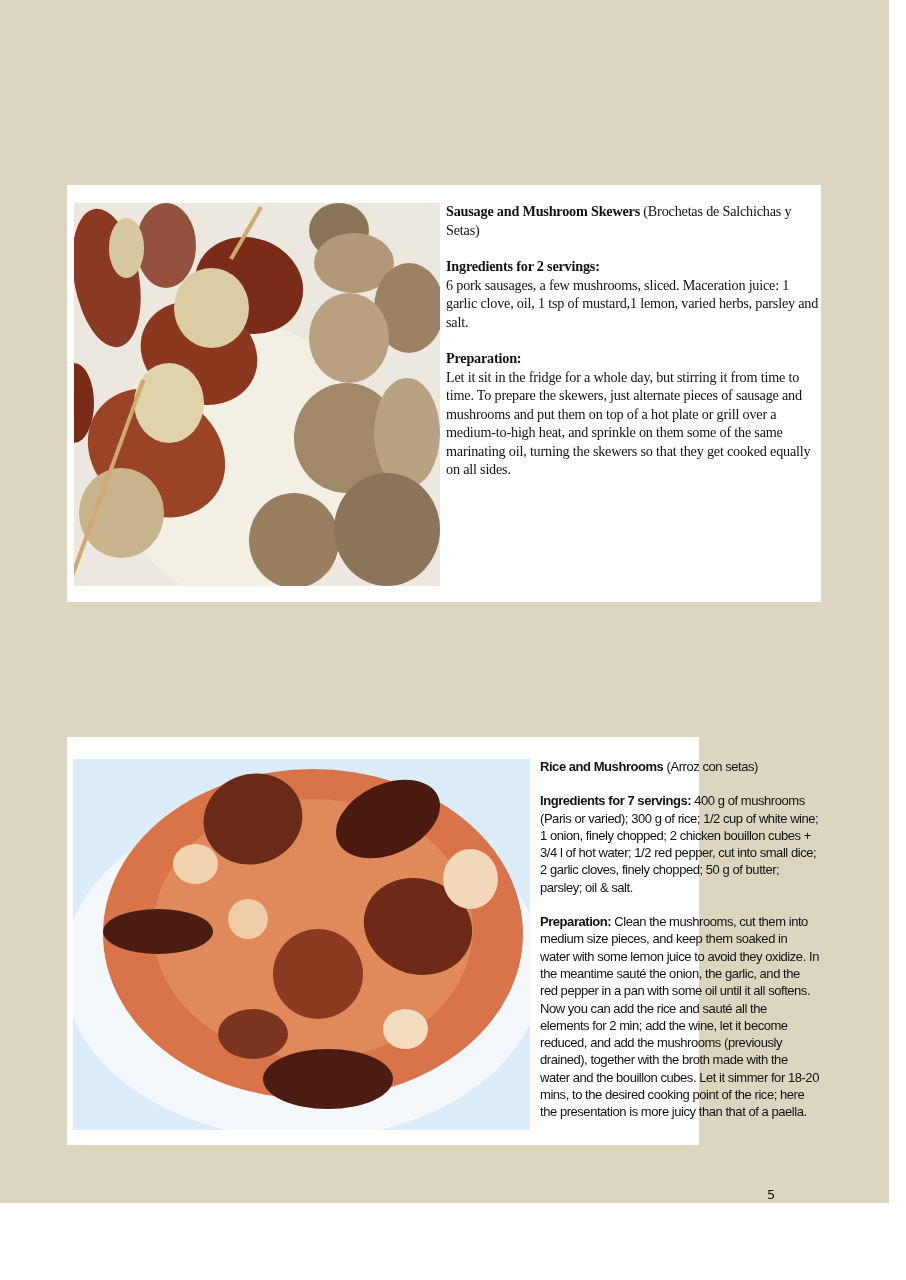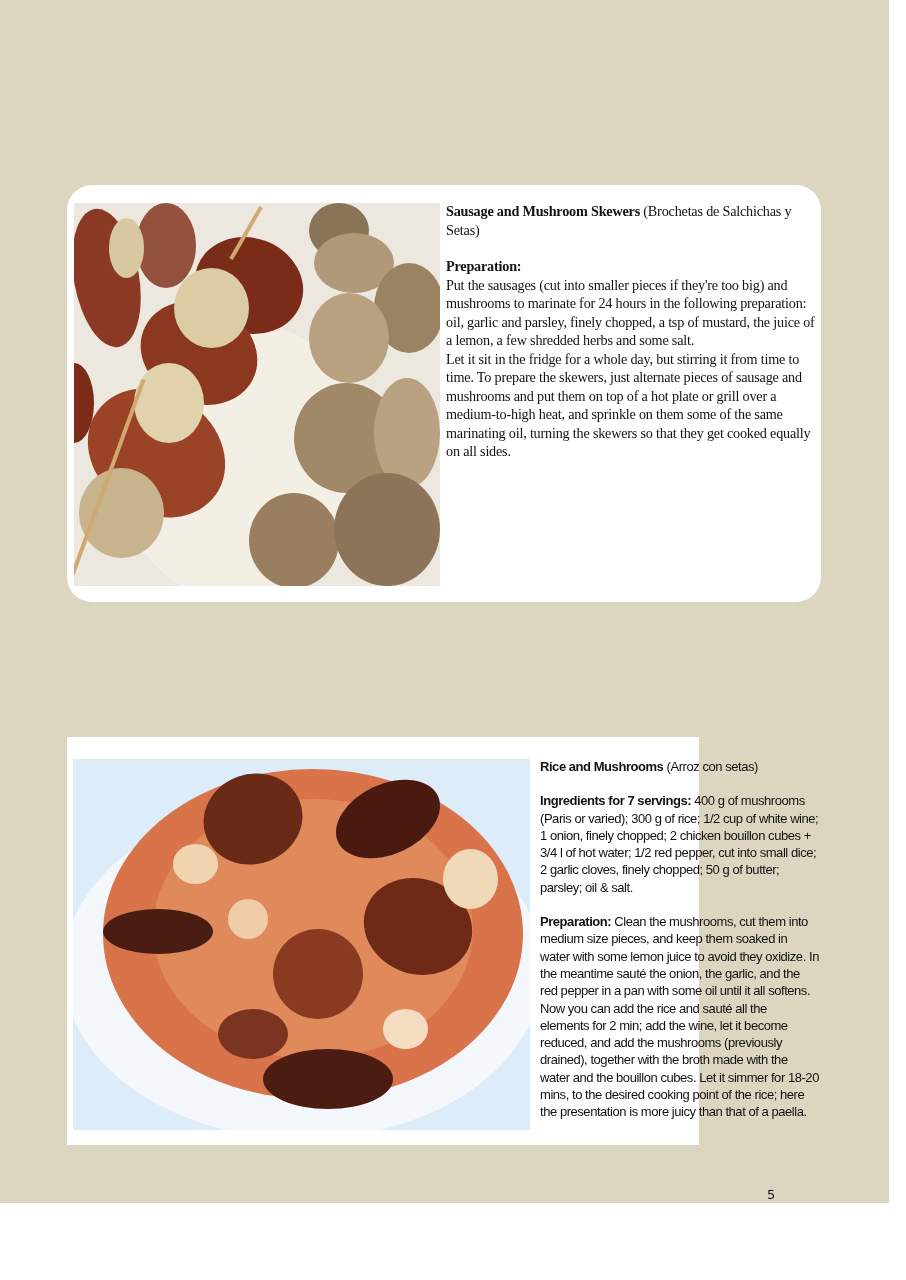--- a/index.html
+++ b/index.html
@@ -5,21 +5,21 @@
     html, body { margin: 0; padding: 0; }
     body {
       width: 906px; height: 1280px; background: #ffffff; position: relative; overflow: hidden;
     }
     .page-bg {
       position: absolute; left: 0; top: 0; width: 889px; height: 1203px; background: #dcd6c0;
     }
     .card {
       position: absolute; background: #ffffff;
     }
-    #card1 { left: 67px; top: 185px; width: 754px; height: 417px; border-radius: 25px; }
+    #card1 { left: 67px; top: 185px; width: 754px; height: 417px; }
     #card2 { left: 67px; top: 737px; width: 632px; height: 408px; }
 
     .photo { position: absolute; overflow: hidden; }
     #card1 .photo { left: 7px; top: 18px; width: 366px; height: 383px; background: #ece8e0; }
     #card2 .photo { left: 6px; top: 22px; width: 457px; height: 371px; background: #dcecf8; }
 
     .blob { position: absolute; border-radius: 50%; }
 
     .serif-text {
       position: absolute; font-family: "Liberation Serif", serif; font-size: 14.2px; line-height: 18.5px; color: #111;
@@ -72,23 +72,26 @@
     <div class="blob" style="left:235px;top:90px;width:80px;height:90px;background:#b8a080;"></div>
     <div class="blob" style="left:220px;top:180px;width:105px;height:110px;background:#a08868;"></div>
     <div class="blob" style="left:300px;top:175px;width:66px;height:110px;background:#b8a282;"></div>
     <div class="blob" style="left:175px;top:290px;width:90px;height:95px;background:#9a7e60;"></div>
     <div class="blob" style="left:260px;top:270px;width:106px;height:113px;background:#8c745a;"></div>
   </div>
   <div class="serif-text">
     <p class="para">
       <span class="b">Sausage and Mushroom Skewers</span><span> (Brochetas de Salchichas y Setas)</span>
     </p>
+    <p class="para">
+      <span class="b block">Ingredients for 2 servings:</span>
+      <span>6 pork sausages, a few mushrooms, sliced. Maceration juice: 1 garlic clove, oil, 1 tsp of mustard,1 lemon, varied herbs, parsley and salt.</span>
+    </p>
     <p class="para" style="margin-bottom:0">
       <span class="b block">Preparation:</span>
-      <span class="block">Put the sausages (cut into smaller pieces if they're too big) and mushrooms to marinate  for 24 hours in the following preparation: oil, garlic and parsley, finely chopped, a tsp of mustard, the juice of a lemon, a few  shredded herbs and some salt.</span>
       <span class="block">Let it sit in the fridge for a whole day, but stirring it from time to time. To prepare the skewers, just alternate pieces of sausage and mushrooms and put them on top of a hot plate or grill over a medium-to-high heat, and sprinkle on them some of the same marinating oil, turning the skewers so that they get cooked equally on all sides.</span>
     </p>
   </div>
 </div>
 
 <div class="card" id="card2">
   <div class="photo" title="Plate of tomato rice with mushroom pieces">
 
     <div class="blob" style="left:-10px;top:40px;width:480px;height:340px;background:#f4f8fc;"></div>
 

